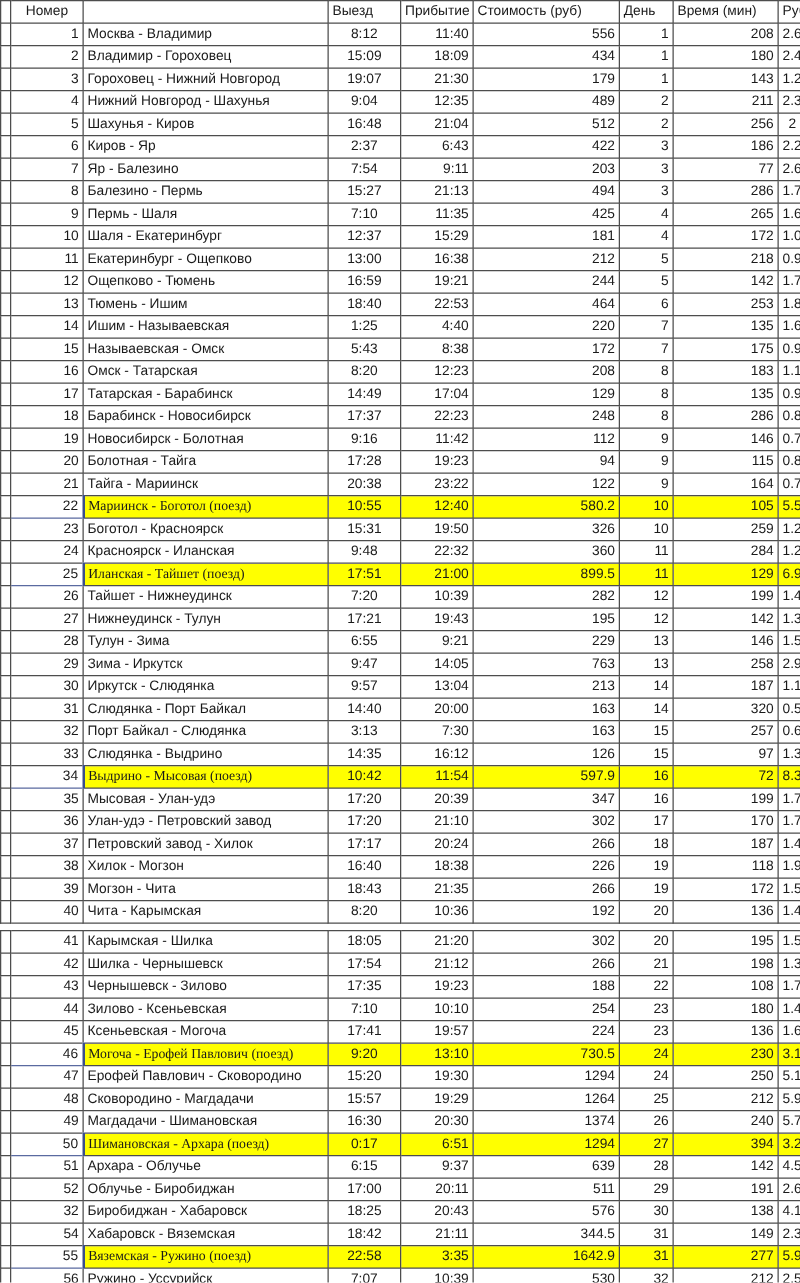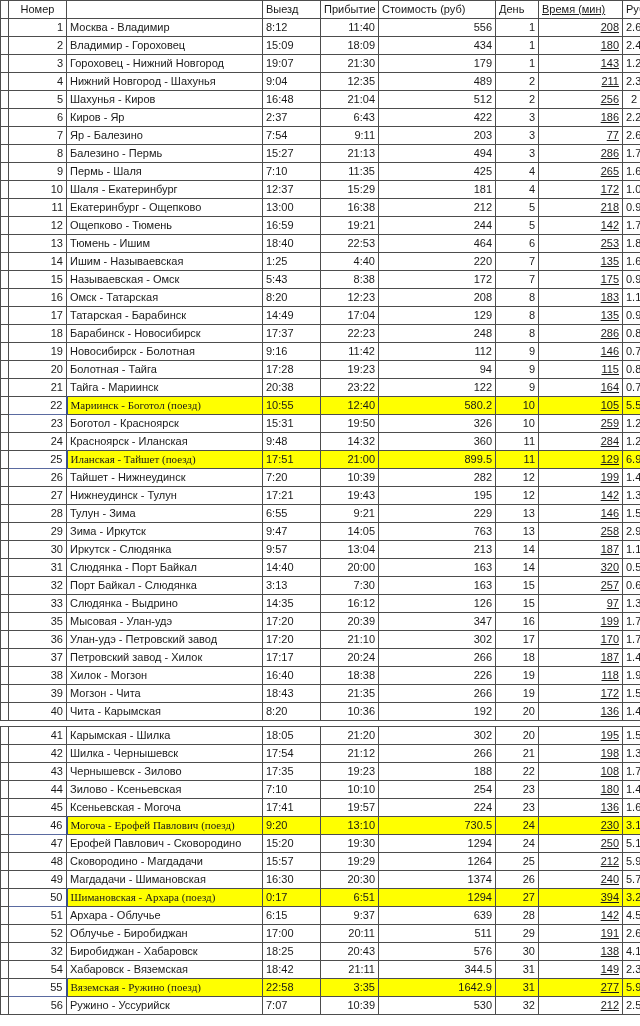--- a/index.html
+++ b/index.html
@@ -48,25 +48,25 @@
   
   td.gutter, th.gutter {
     border: none;
     background: #ffffff;
     width: 8px;
   }
 
   
   .c-num   { width: 58px;  text-align: right; }
   .c-route { width: 196px; text-align: left; }
-  .c-dep   { width: 58px;  text-align: left; }
+  .c-dep   { width: 58px;  text-align: center; }
   .c-arr   { width: 58px;  text-align: right; }
   .c-price { width: 117px; text-align: right; }
   .c-day   { width: 43px;  text-align: right; margin-left: 14px; }
-  .c-time  { width: 84px;  text-align: right; text-decoration: underline; }
+  .c-time  { width: 84px;  text-align: right; }
   .c-rpm   { width: 18px;  text-align: right; }
 
   
   thead th {
     text-align: left;
     font-weight: normal;
     background: #ffffff;
   }
   thead th.c-num   { text-align: center; }
   thead th.c-route { text-align: left; }
@@ -365,21 +365,21 @@
           <td class="c-price">326</td>
           <td class="c-day">10</td>
           <td class="c-time">259</td>
           <td class="c-rpm">1.26</td>
         </tr>
         <tr>
           <td class="gutter"></td>
           <td class="c-num">24</td>
           <td class="c-route">Красноярск - Иланская</td>
           <td class="c-dep">9:48</td>
-          <td class="c-arr">14:32</td>
+          <td class="c-arr">22:32</td>
           <td class="c-price">360</td>
           <td class="c-day">11</td>
           <td class="c-time">284</td>
           <td class="c-rpm">1.27</td>
         </tr>
         <tr class="hl">
           <td class="gutter"></td>
           <td class="c-num">25</td>
           <td class="c-route">Иланская - Тайшет (поезд)</td>
           <td class="c-dep">17:51</td>
@@ -470,20 +470,31 @@
           <td class="gutter"></td>
           <td class="c-num">33</td>
           <td class="c-route">Слюдянка - Выдрино</td>
           <td class="c-dep">14:35</td>
           <td class="c-arr">16:12</td>
           <td class="c-price">126</td>
           <td class="c-day">15</td>
           <td class="c-time">97</td>
           <td class="c-rpm">1.3</td>
         </tr>
+        <tr class="hl">
+          <td class="gutter"></td>
+          <td class="c-num">34</td>
+          <td class="c-route">Выдрино - Мысовая (поезд)</td>
+          <td class="c-dep">10:42</td>
+          <td class="c-arr">11:54</td>
+          <td class="c-price">597.9</td>
+          <td class="c-day">16</td>
+          <td class="c-time">72</td>
+          <td class="c-rpm">8.3</td>
+        </tr>
         <tr>
           <td class="gutter"></td>
           <td class="c-num">35</td>
           <td class="c-route">Мысовая - Улан-удэ</td>
           <td class="c-dep">17:20</td>
           <td class="c-arr">20:39</td>
           <td class="c-price">347</td>
           <td class="c-day">16</td>
           <td class="c-time">199</td>
           <td class="c-rpm">1.74</td>

